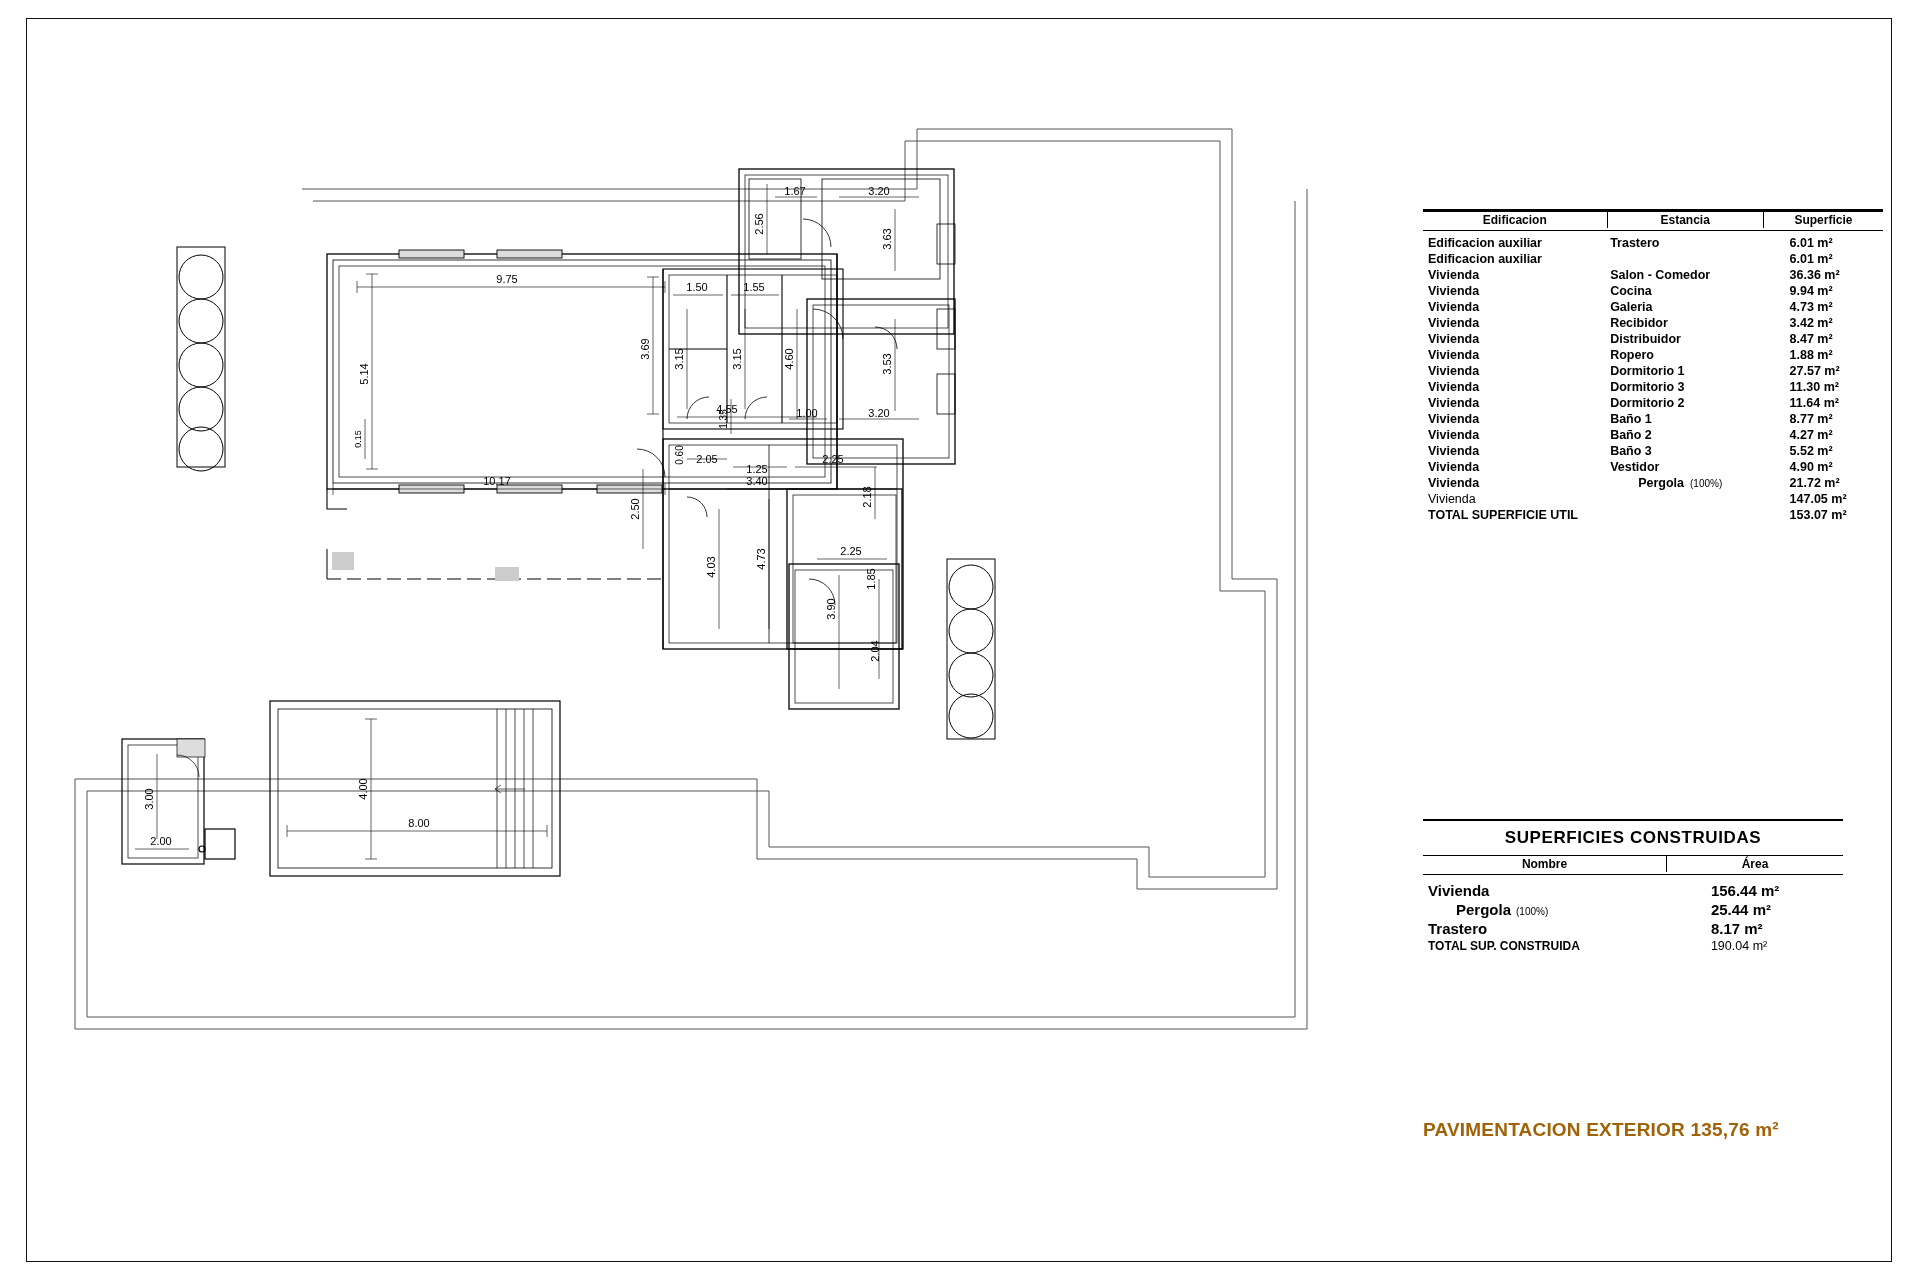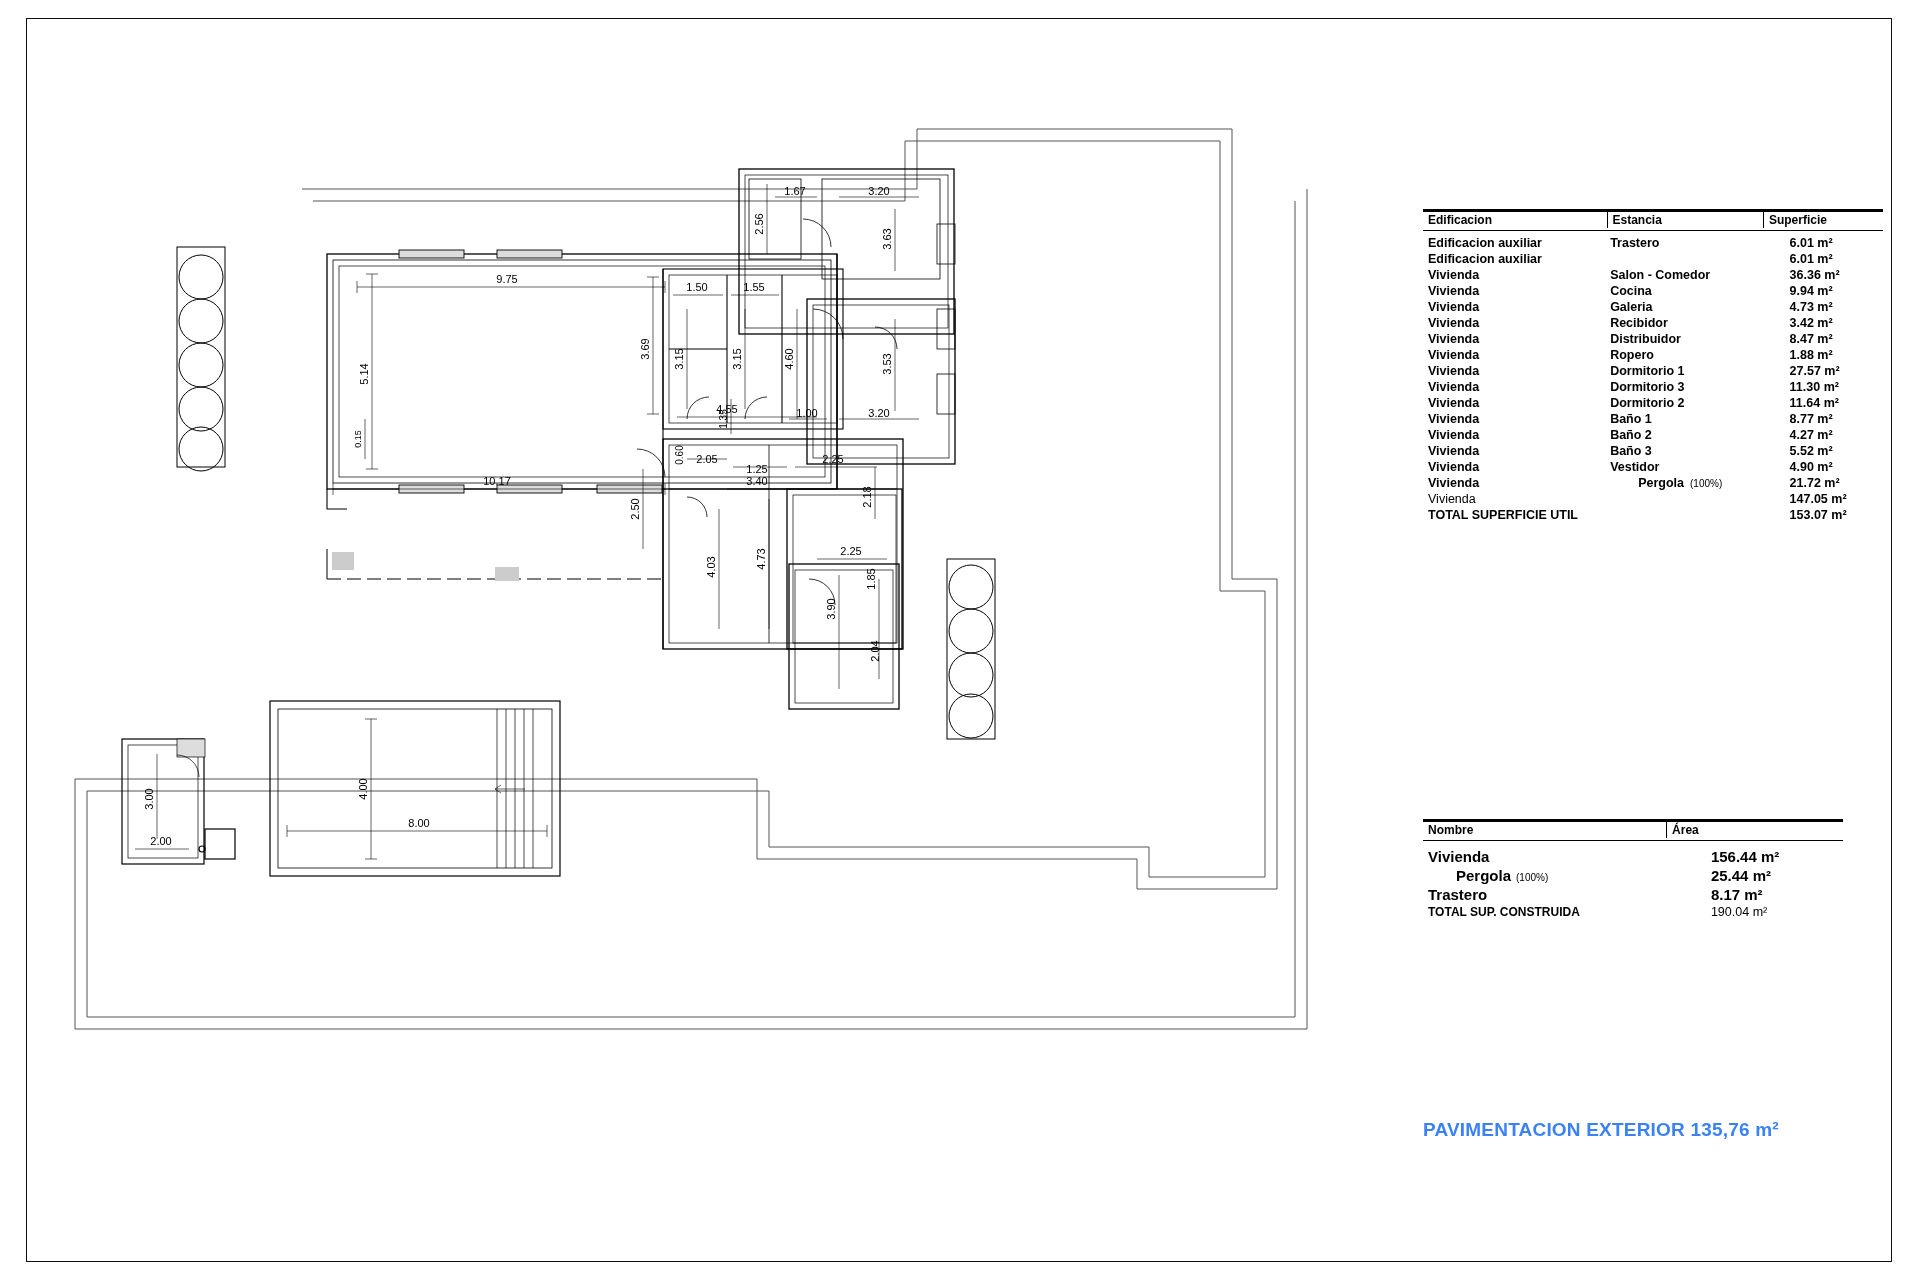--- a/index.html
+++ b/index.html
@@ -25,30 +25,30 @@
   .tbl{
     position:absolute;
     font-family:"Liberation Sans", sans-serif;
   }
   .tbl table{border-collapse:collapse;width:100%;}
   .tbl td{padding:1px 5px;font-size:12.5px;color:#000;}
   .t-title{
     text-align:center;font-weight:bold;font-size:17px;letter-spacing:.6px;
     padding:7px 0 7px 0;
   }
-  .hdr td{font-weight:bold;font-size:12px;text-align:left;}
+  .hdr td{font-weight:bold;font-size:12px;text-align:center;}
   .b{font-weight:bold;margin-left:28px;}
   .r{text-align:left;}
   .sm{font-size:10px;font-weight:normal;}
   .thin{font-weight:normal;}
   #tbl-utiles{left:1396px;top:190px;width:460px;}
   #tbl-construidas{left:1396px;top:800px;width:420px;}
   #pav{
     position:absolute;left:1396px;top:1100px;width:460px;
-    font-weight:bold;font-size:19px;letter-spacing:.2px;color:#3b82f6;
+    font-weight:bold;font-size:19px;letter-spacing:.2px;color:#a16207;
   }
   .tline{height:1px;background:#000;}
   .tline2{height:2px;background:#000;}
 </style>
 </head>
 <body>
 
 <div id="frame">
 
   <div id="plan">
@@ -391,20 +391,21 @@
       <tr>
             <td class="b" colspan="2">TOTAL SUPERFICIE UTIL</td>
             <td class="b r">153.07 m²</td>
           </tr>
     </tbody>
       </table>
   </div>
 
   <div class="tbl" id="tbl-construidas">
     <div class="tline2"></div>
+    <div class="t-title">SUPERFICIES CONSTRUIDAS</div>
     <div class="tline"></div>
     <table>
       <tbody>
           <tr class="hdr">
         <td style="width:58%">Nombre</td>
         <td style="width:42%;border-left:1px solid #000;">Área</td>
       </tr>
     </tbody>
       </table>
     <div class="tline" style="margin-top:2px;"></div>

